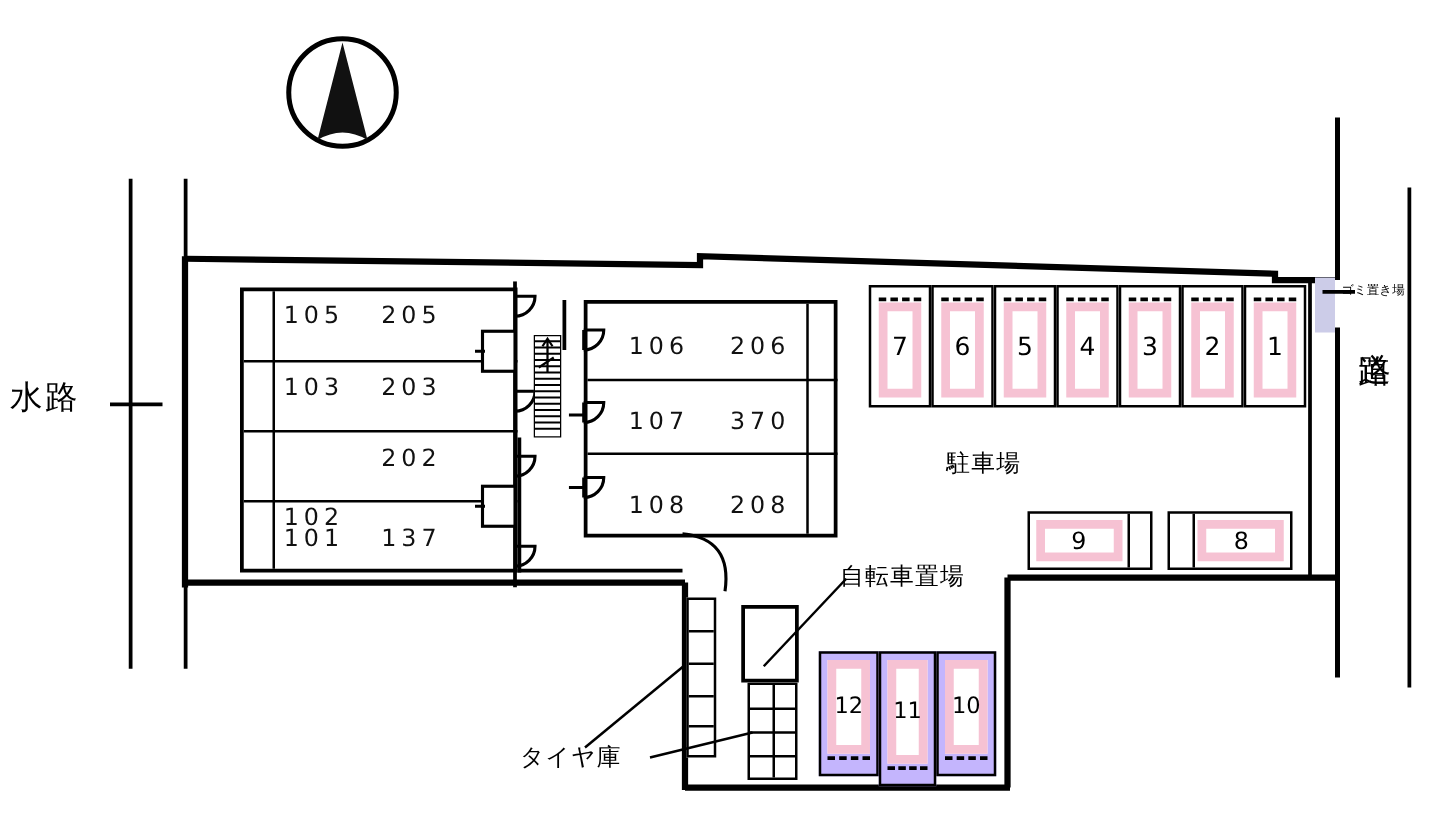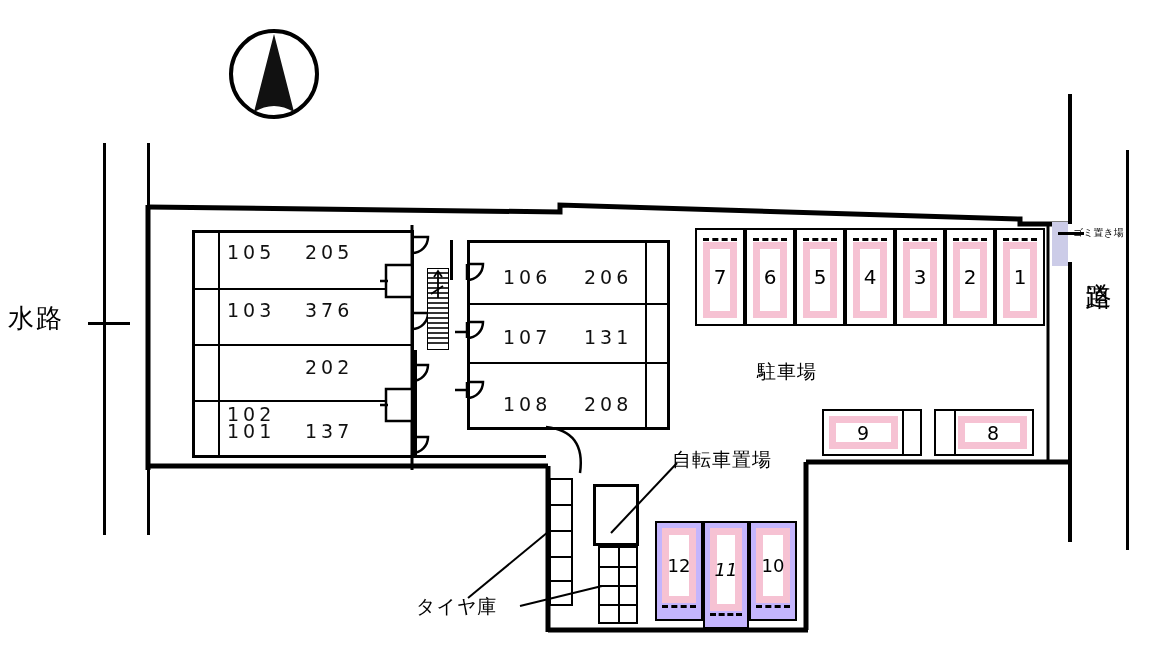--- a/index.html
+++ b/index.html
@@ -87,21 +87,21 @@
     <div class="vline" style="left:23px;top:0;width:2px;height:222px;"></div>
 
     <div class="hline" style="left:0;top:55px;width:219px;height:2px;"></div>
     <div class="hline" style="left:0;top:111px;width:219px;height:2px;"></div>
     <div class="hline" style="left:0;top:167px;width:219px;height:2px;"></div>
   </div>
 
   <div class="unit-room" style="left:227px;top:241px;">105</div>
   <div class="unit-room" style="left:305px;top:241px;">205</div>
   <div class="unit-room" style="left:227px;top:299px;">103</div>
-  <div class="unit-room" style="left:305px;top:299px;">376</div>
+  <div class="unit-room" style="left:305px;top:299px;">203</div>
   <div class="unit-room" style="left:227px;top:356px;margin-top:47px;">102</div>
   <div class="unit-room" style="left:305px;top:356px;">202</div>
   <div class="unit-room" style="left:227px;top:420px;">101</div>
   <div class="unit-room" style="left:305px;top:420px;">137</div>
 
   <div class="abs" style="left:380px;top:225px;width:60px;height:245px;">
     <svg width="60" height="245" viewBox="0 0 60 245">
 
       <path d="M32 0 L32 245" stroke="#000" stroke-width="3" fill="none"></path>
 
@@ -144,21 +144,21 @@
 
   <div class="abs" style="left:467px;top:240px;width:203px;height:190px;border:3px solid #000;box-sizing:border-box;background:#fff;">
     <div class="hline" style="left:0;top:60px;width:200px;height:2px;"></div>
     <div class="hline" style="left:0;top:119px;width:200px;height:2px;"></div>
     <div class="vline" style="left:175px;top:0;width:2px;height:184px;"></div>
   </div>
 
   <div class="unit-room" style="left:503px;top:266px;">106</div>
   <div class="unit-room" style="left:584px;top:266px;">206</div>
   <div class="unit-room" style="left:503px;top:326px;">107</div>
-  <div class="unit-room" style="left:584px;top:326px;">131</div>
+  <div class="unit-room" style="left:584px;top:326px;">370</div>
   <div class="unit-room" style="left:503px;top:393px;">108</div>
   <div class="unit-room" style="left:584px;top:393px;">208</div>
 
   <div class="abs" style="left:455px;top:250px;width:30px;height:170px;">
     <svg width="30" height="170" viewBox="0 0 30 170">
       <path d="M12 14 L28 14 A16 16 0 0 1 12 30" stroke="#000" stroke-width="2.5" fill="none"></path>
       <path d="M12 72 L28 72 A16 16 0 0 1 12 88" stroke="#000" stroke-width="2.5" fill="none"></path>
       <path d="M12 132 L28 132 A16 16 0 0 1 12 148" stroke="#000" stroke-width="2.5" fill="none"></path>
       <path d="M12 14 L12 30 M12 72 L12 88 M12 132 L12 148" stroke="#000" stroke-width="2.5" fill="none"></path>
       <path d="M0 82 L12 82 M0 140 L12 140" stroke="#000" stroke-width="2.5" fill="none"></path>
@@ -237,39 +237,39 @@
     <div class="vline" style="left:18px;top:0;width:2px;height:43px;"></div>
     <div class="num" style="left:18px;right:0;">8</div>
   </div>
 
   <div class="abs" style="left:655px;top:521px;width:142px;height:100px;">
     <div class="stall-b" style="left:0;top:0;width:48px;height:100px;">
       <div class="pinkb"></div>
       <div class="dash-bot"></div>
       <div class="num">12</div>
     </div>
-    <div class="stall-b" style="left:48px;top:0;width:46px;height:108px;font-style:italic;">
+    <div class="stall-b" style="left:48px;top:0;width:46px;height:108px;">
       <div class="pinkb"></div>
       <div class="dash-bot"></div>
       <div class="num">11</div>
     </div>
     <div class="stall-b" style="left:94px;top:0;width:48px;height:100px;">
       <div class="pinkb"></div>
       <div class="dash-bot"></div>
       <div class="num">10</div>
     </div>
   </div>
 
   <div class="abs" style="left:593px;top:484px;width:46px;height:62px;border:3px solid #000;background:#fff;box-sizing:border-box;"></div>
   <div class="abs" style="left:595px;top:455px;width:90px;height:80px;pointer-events:none;">
     <svg width="90" height="80" viewBox="0 0 90 80">
       <path d="M16 78 L82 8" stroke="#000" stroke-width="2" fill="none"></path>
     </svg>
   </div>
-  <div class="lbl jp jp-mid" style="left:672px;top:452px;font-family:Liberation Mono, monospace;">自転車置場</div>
+  <div class="lbl jp jp-mid" style="left:672px;top:452px;">自転車置場</div>
 
   <div class="abs" style="left:549px;top:478px;width:24px;height:128px;border:2px solid #000;background:#fff;box-sizing:border-box;">
     <div class="hline" style="left:0;top:24px;width:20px;height:2px;"></div>
     <div class="hline" style="left:0;top:50px;width:20px;height:2px;"></div>
     <div class="hline" style="left:0;top:76px;width:20px;height:2px;"></div>
     <div class="hline" style="left:0;top:100px;width:20px;height:2px;"></div>
   </div>
 
   <div class="abs" style="left:598px;top:546px;width:40px;height:78px;border:2px solid #000;background:#fff;box-sizing:border-box;">
     <div class="vline" style="left:18px;top:0;width:2px;height:74px;"></div>

